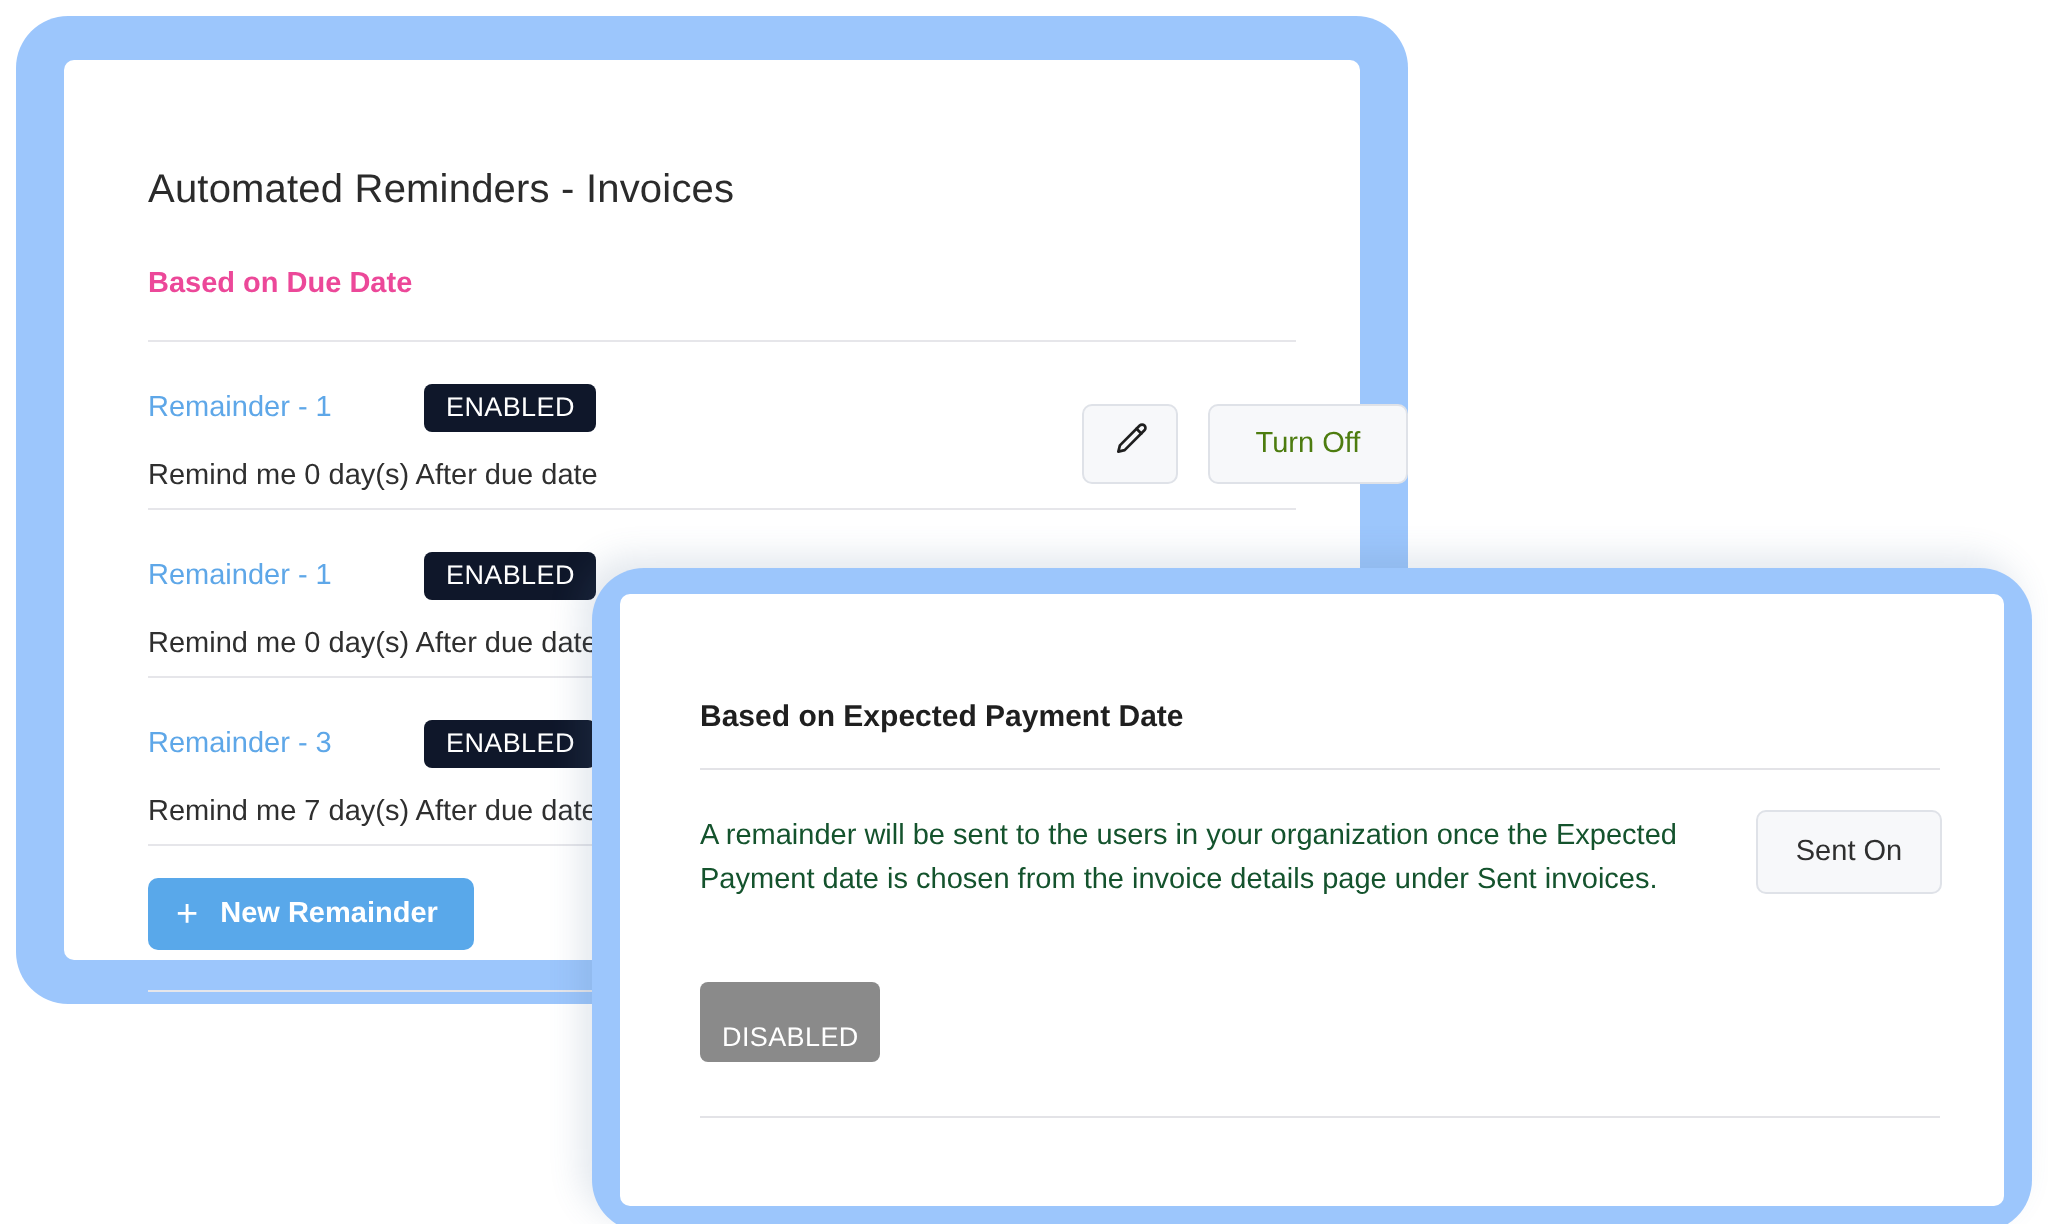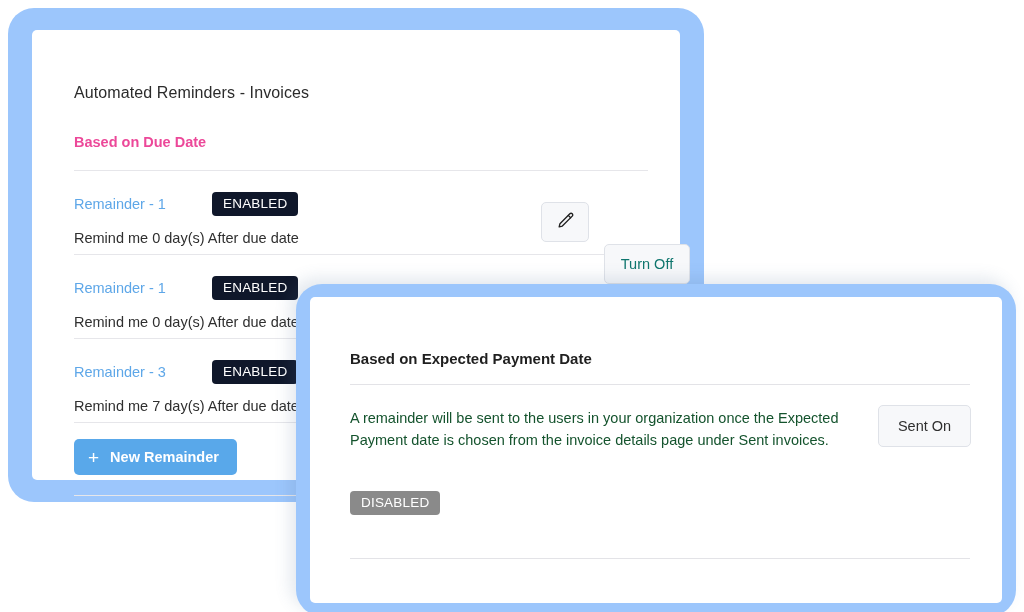--- a/index.html
+++ b/index.html
@@ -56,21 +56,21 @@
     height: 306px;
     background: #ffffff;
     border-radius: 5px;
   }
 
   
   .page-title {
     position: absolute;
     left: 42px;
     top: 54px;
-    font-size: 16px;
+    font-size: 20px;
     color: #2b2b2b;
     letter-spacing: 0.1px;
     white-space: nowrap;
   }
   .section-head-one {
     position: absolute;
     left: 42px;
     top: 104px;
     font-size: 14.5px;
     font-weight: bold;
@@ -141,32 +141,31 @@
     border-radius: 5px;
     box-sizing: border-box;
     display: flex;
     align-items: center;
     justify-content: center;
   }
   .btn-turnoff {
     position: absolute;
     left: 530px;
     top: 32px;
-    width: 86px;
+    width: 100px;
     height: 40px;
     background: #f7f8fa;
     border: 1px solid #dfe2e8;
     border-radius: 5px;
     box-sizing: border-box;
     display: flex;
     align-items: center;
     justify-content: center;
     font-size: 14.5px;
-    color: #0f766e;
-    margin-top: 42px;
+    color: #4d7c0f;
   }
 
   .btn-new {
     position: absolute;
     left: 42px;
     top: 409px;
     height: 36px;
     background: #59a8ea;
     border-radius: 5px;
     display: flex;
@@ -214,21 +213,21 @@
     line-height: 22px;
     color: #14532d;
   }
   .badge-disabled {
     position: absolute;
     left: 40px;
     top: 194px;
     background: #8a8a8a;
     color: #ffffff;
     font-size: 13.5px;
-    padding: 4px 11px 5px;
+    padding: 20px 11px 5px;
     border-radius: 4px;
     white-space: nowrap;
     letter-spacing: 0.2px;
   }
   .btn-turnon {
     position: absolute;
     left: 568px;
     top: 108px;
     width: 93px;
     height: 42px;

